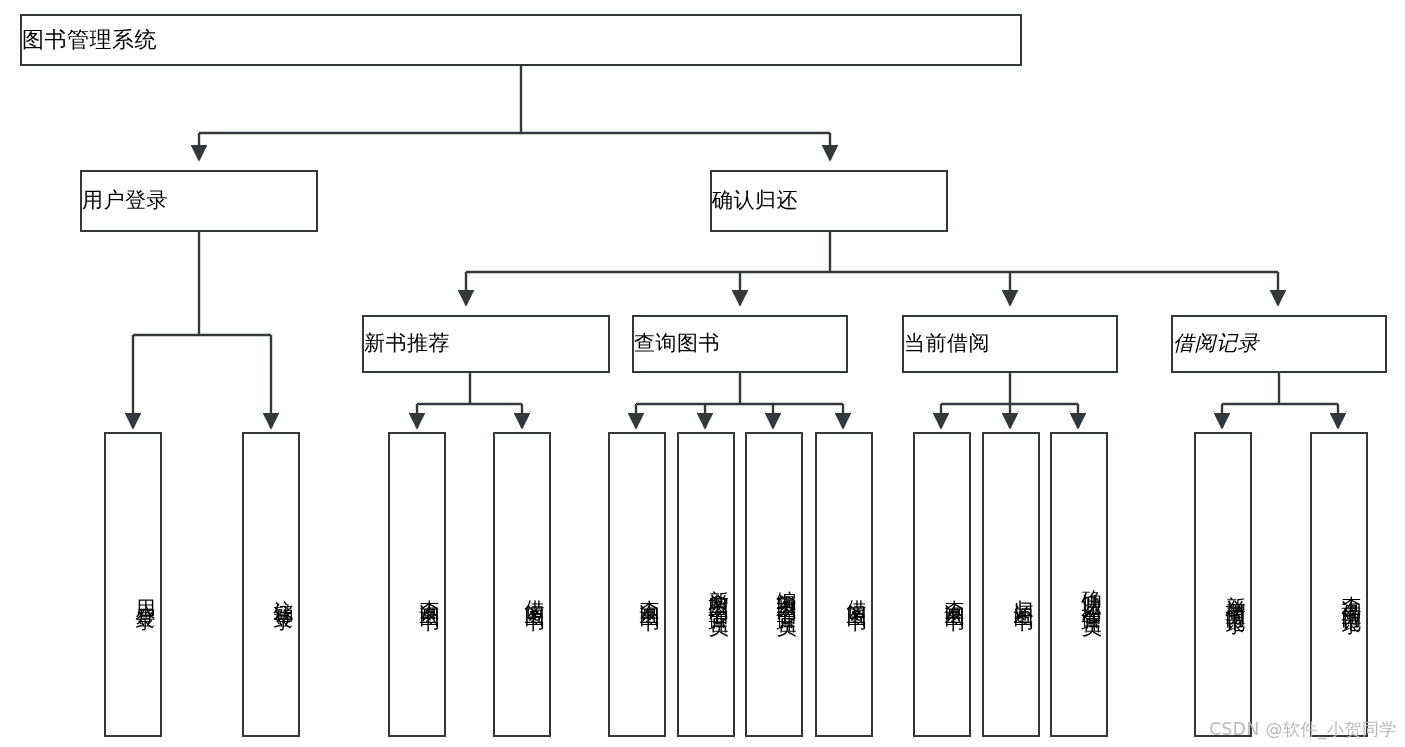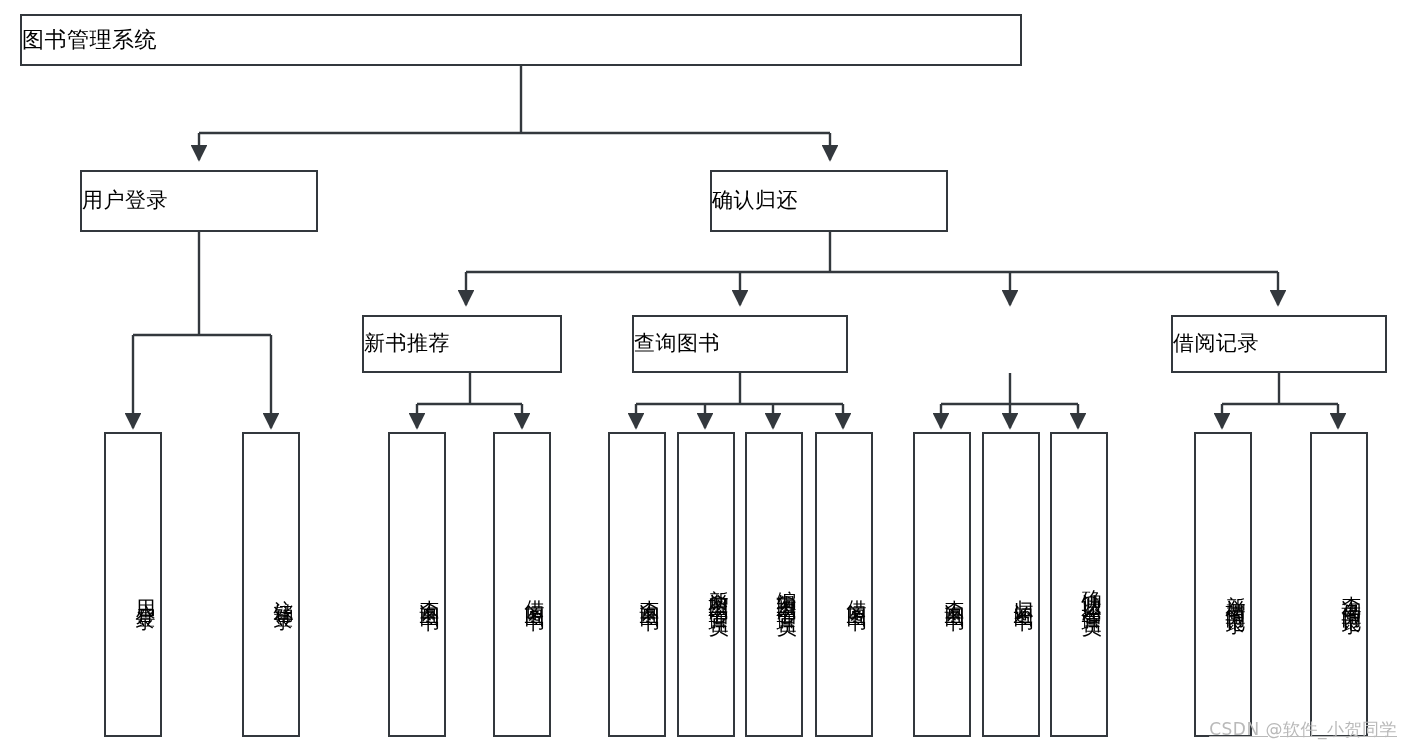--- a/index.html
+++ b/index.html
@@ -60,21 +60,20 @@
   }
   .watermark {
     position: absolute;
     right: 8px;
     bottom: 6px;
     font-size: 17px;
     color: #b9b9b9;
     font-family: "DejaVu Sans", "Liberation Sans", sans-serif;
     white-space: nowrap;
     letter-spacing: 0.5px;
-    text-decoration: underline;
   }
 </style>
 </head>
 <body>
 
 <div id="diagram">
 
   <svg id="edges" viewBox="0 0 1405 747" xmlns="http://www.w3.org/2000/svg">
     <defs>
       <marker id="arrow" viewBox="0 0 10 10" refX="9" refY="5" markerWidth="7" markerHeight="7" orient="auto-start-reverse">
@@ -129,27 +128,30 @@
     <span>图书管理系统</span>
   </div>
 
   <div class="node horiz" style="left:80px; top:170px; width:238px; height:62px;">
     <span>用户登录</span>
   </div>
   <div class="node horiz" style="left:710px; top:170px; width:238px; height:62px;">
     <span>确认归还</span>
   </div>
 
-  <div class="node horiz" style="left:362px; top:315px; width:200px; height:58px;">
+  <div class="node horiz" style="left:362px; top:315px; width:248px; height:58px;">
     <span>新书推荐</span>
   </div>
   <div class="node horiz" style="left:632px; top:315px; width:216px; height:58px;">
     <span>查询图书</span>
   </div>
-  <div class="node horiz" style="left:1171px; top:315px; width:216px; height:58px;">
+  <div class="node horiz" style="left:902px; top:315px; width:216px; height:58px;">
+    <span>当前借阅</span>
+  </div>
+  <div class="node horiz" style="left:1171px; top:315px; width:216px; height:58px;font-style:italic;">
     <span>借阅记录</span>
   </div>
 
   <div class="node vert" style="left:104px; top:432px; width:58px; height:305px;">
     <span class="vtext">用户登录</span>
   </div>
   <div class="node vert" style="left:242px; top:432px; width:58px; height:305px;">
     <span class="vtext">注销登录</span>
   </div>
 

